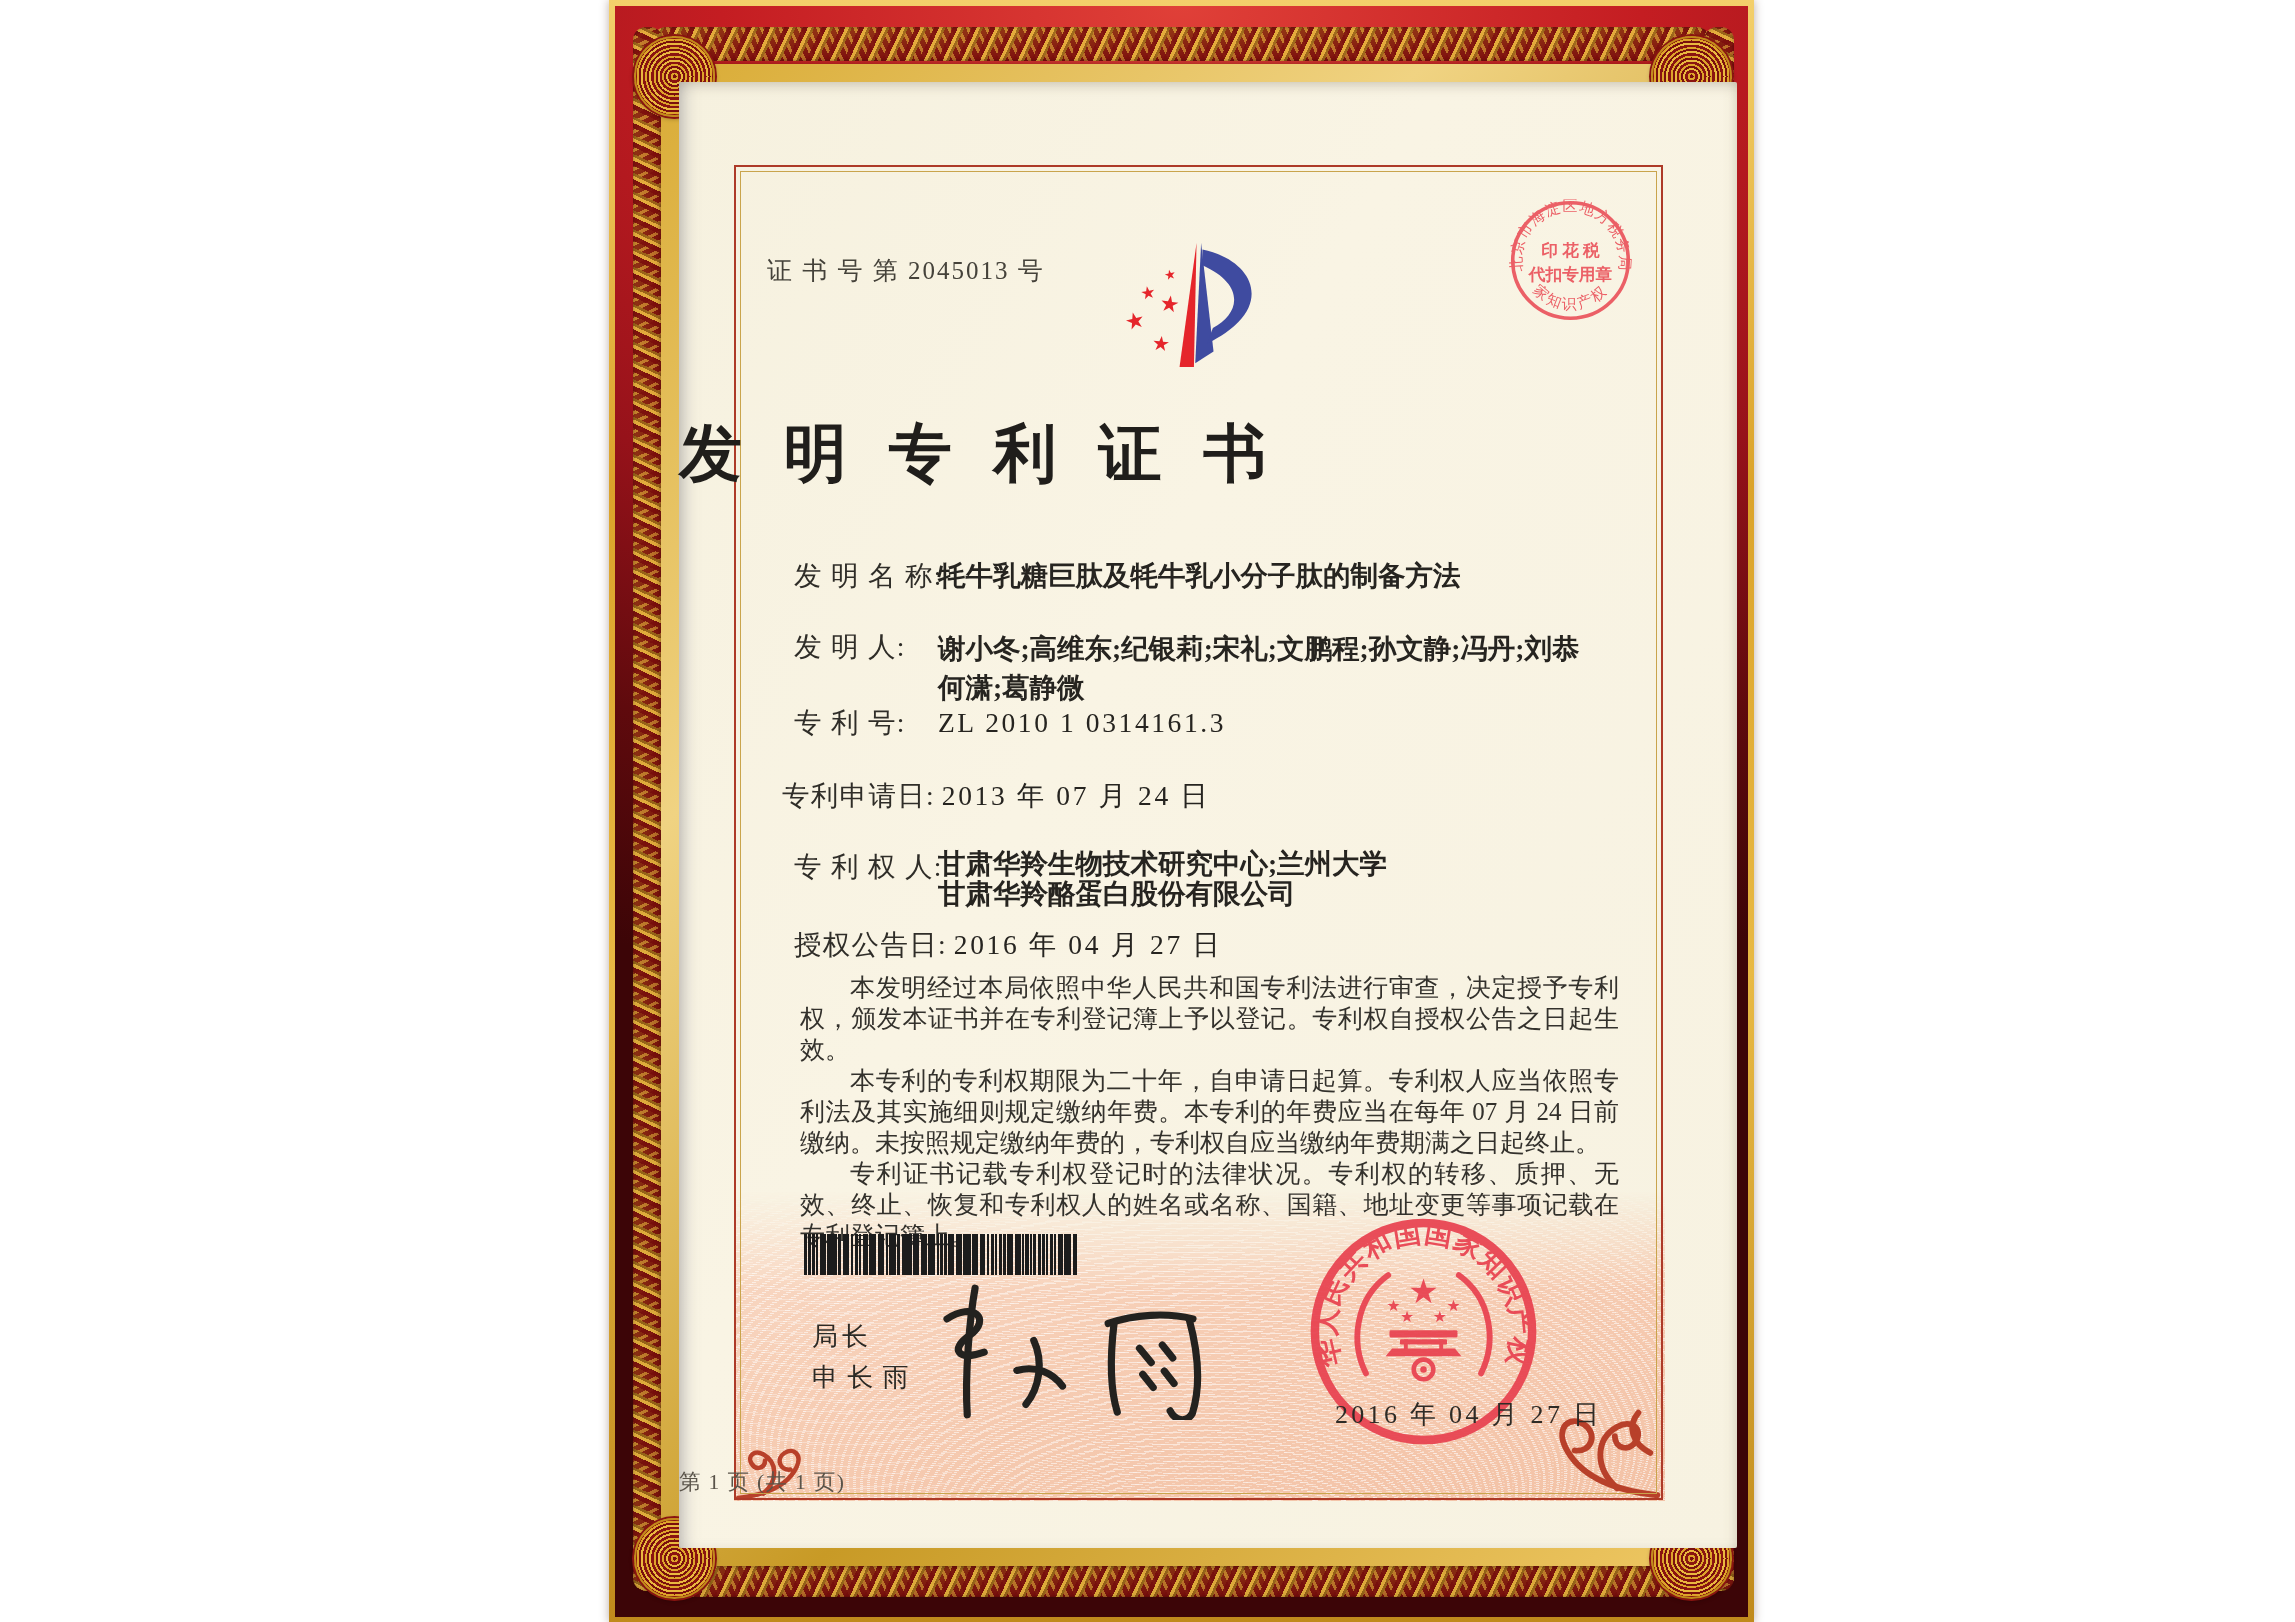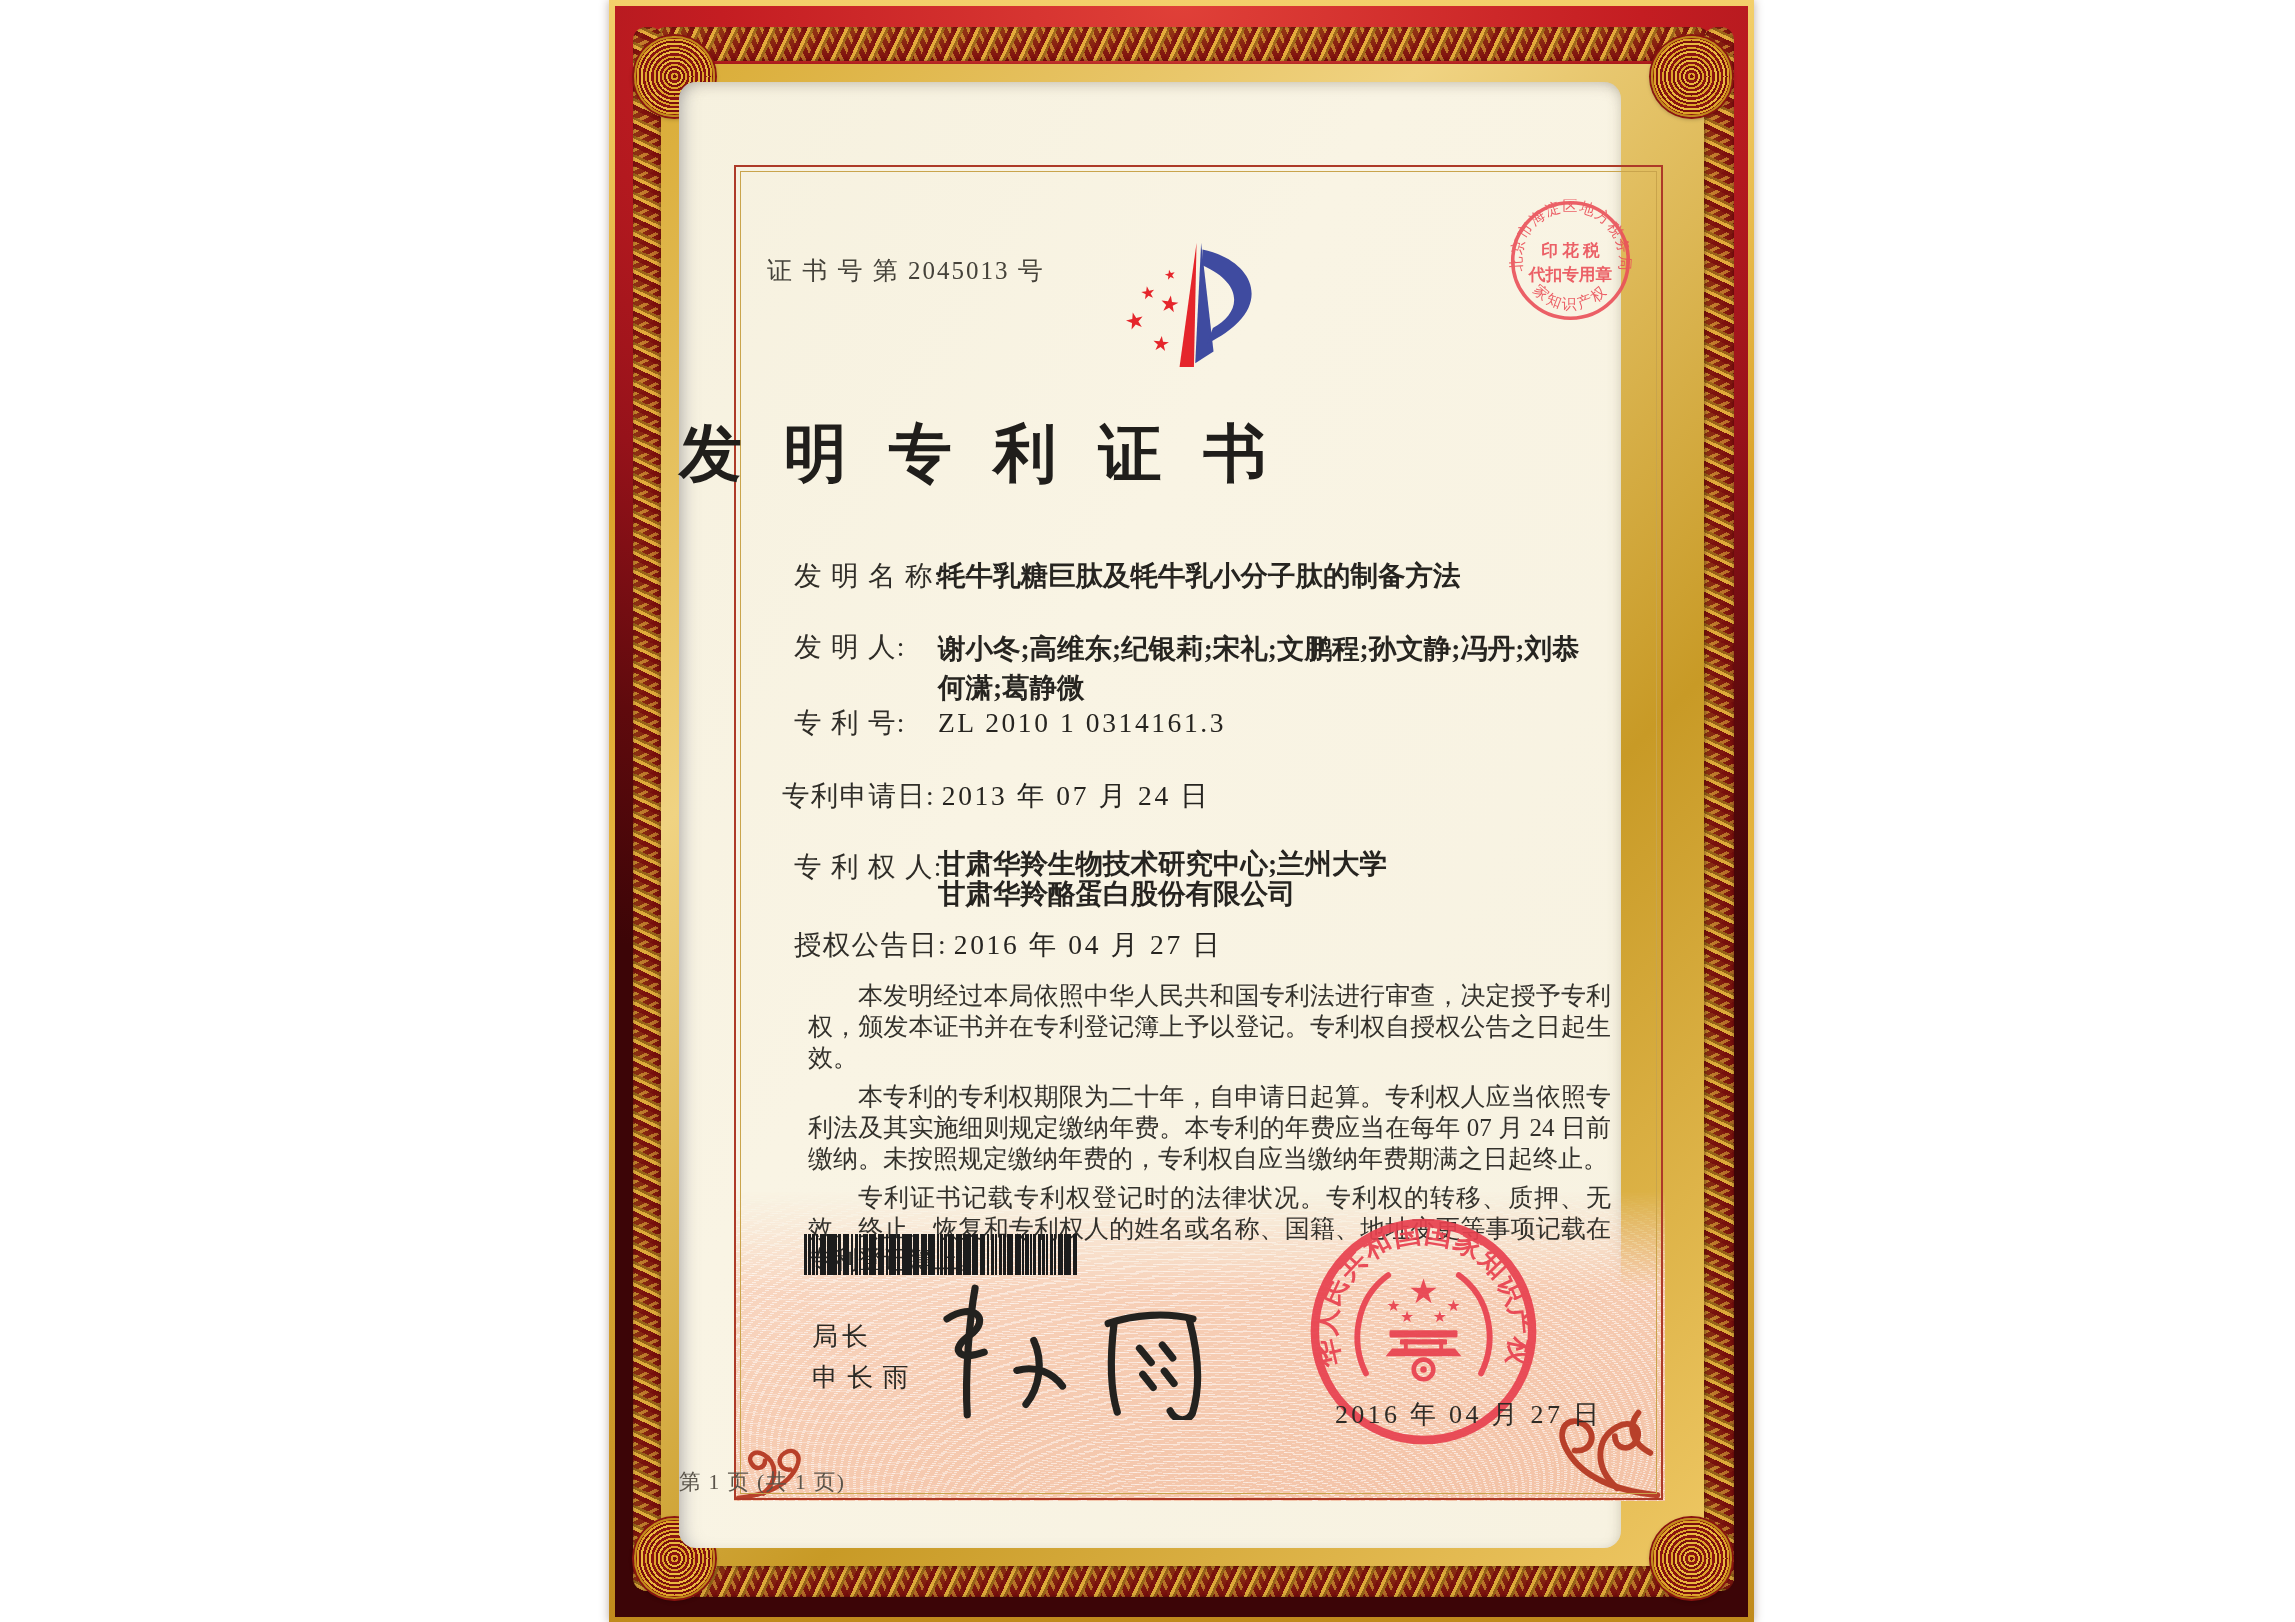--- a/index.html
+++ b/index.html
@@ -41,23 +41,23 @@
     background:repeating-radial-gradient(circle at 50% 50%,#7a0f0d 0 2px,#dda42a 2px 3.9px,#8a1410 3.9px 6.5px,#e9b83f 6.5px 8.5px);
     border:2.6px solid #c2891b;box-shadow:0 0 0 2px #8a1410,0 1.3px 5.2px rgba(0,0,0,.4);
   }
   .gold-band{
     position:absolute;left:46px;right:44px;top:58px;bottom:51px;
     background:linear-gradient(135deg,#d9ab35,#f0d382 30%,#c89a26 65%,#eec763);
     border-radius:17px;box-shadow:0 0 6.5px rgba(60,20,5,.5);
   }
   
   .paper{
-    position:absolute;left:679px;top:82px;width:942px;height:1466px;
+    position:absolute;left:679px;top:82px;width:1058px;height:1466px;
     background:linear-gradient(120deg,#f6f1df 0%,#f9f4e4 40%,#f7f2e1 100%);
-    border-radius:17px;
+    border-radius:2px;
     box-shadow:inset 13px 0 17px -10.5px rgba(110,110,125,.5),
                inset 0 10.5px 14.4px -9.2px rgba(140,130,110,.4),
                inset -9.2px 0 13px -9.2px rgba(150,140,115,.35);
   }
   
   .pink-panel{
     position:absolute;left:55px;top:1109px;width:931px;height:310px;
     background:
       repeating-radial-gradient(140% 100% at 50% 138%,rgba(255,255,255,0) 0 5.9px,rgba(255,255,255,.55) 5.9px 7.2px),
       repeating-radial-gradient(160% 115% at 12% 150%,rgba(255,255,255,.3) 0 1.3px,rgba(255,255,255,0) 1.3px 9.2px),
@@ -85,21 +85,21 @@
   .row{position:absolute;font-size:27.5px;color:#2f2d28;white-space:nowrap;}
   .row .lbl{display:inline-block;letter-spacing:1.3px;}
   .row .val{font-weight:700;color:#262420;}
   .row .val.mono{font-weight:400;letter-spacing:2.6px;}
   .val-lines{display:inline-block;vertical-align:top;}
   .val-lines span{display:block;}
   .body-text{
     position:absolute;left:121px;top:890px;width:819px;
     font-size:25px;line-height:31px;color:#33312c;text-align:justify;
   }
-  .body-text p{margin:8px;text-indent:2em;}
+  .body-text p{margin:0;text-indent:2em;}
   .barcode{
     position:absolute;left:125px;top:1152px;width:273px;height:41px;
     background:
       repeating-linear-gradient(90deg,#1c1c1c 0 2px,transparent 2px 3.9px),
       repeating-linear-gradient(90deg,#1c1c1c 0 1.3px,transparent 1.3px 5.9px),
       repeating-linear-gradient(90deg,#1c1c1c 0 2.6px,transparent 2.6px 8.5px);
   }
   .director-label{position:absolute;left:133px;top:1237px;font-size:26px;color:#2c2a25;letter-spacing:3.9px;}
   .director-name{position:absolute;left:133px;top:1278px;font-size:26px;color:#2c2a25;letter-spacing:9.2px;}
   .signature{position:absolute;left:238px;top:1201px;width:321px;height:137px;}

